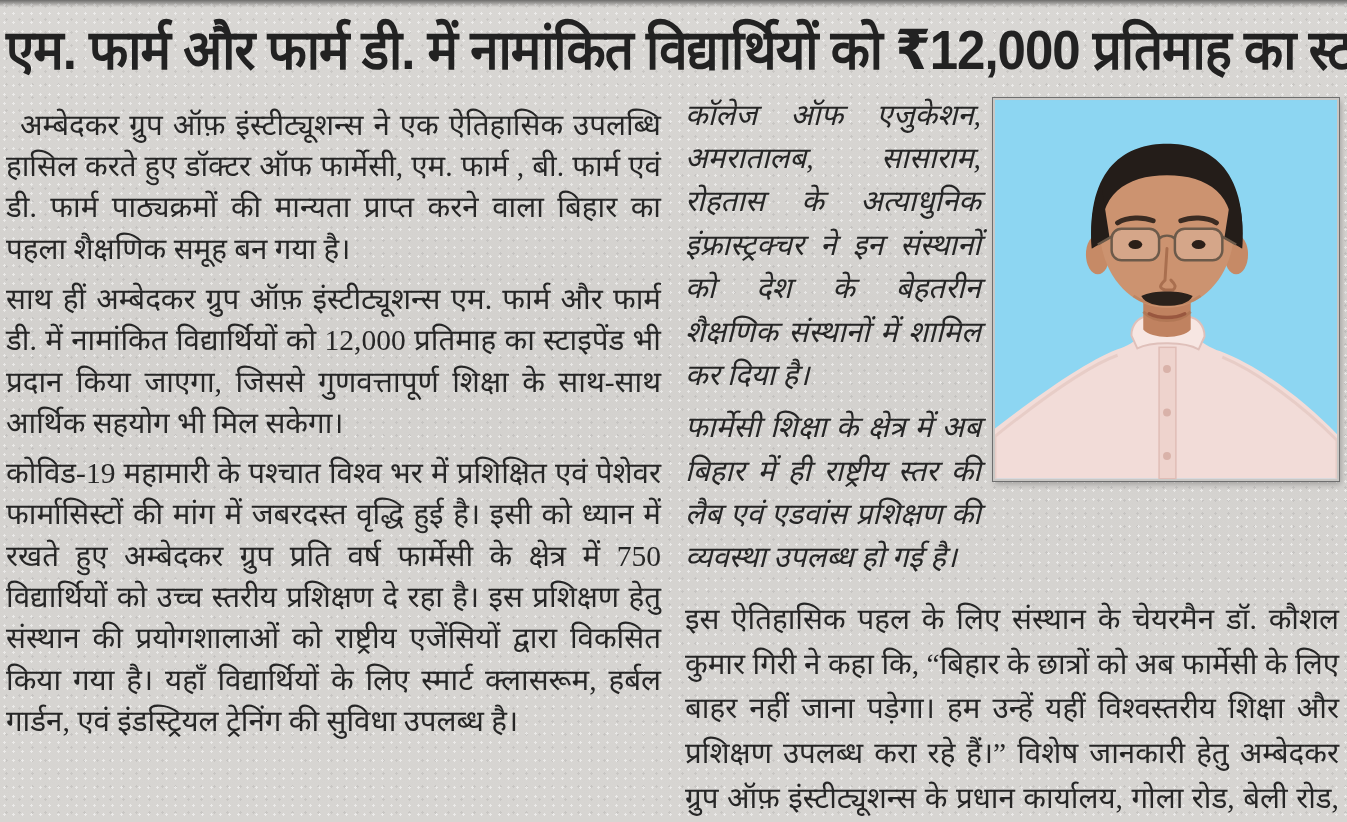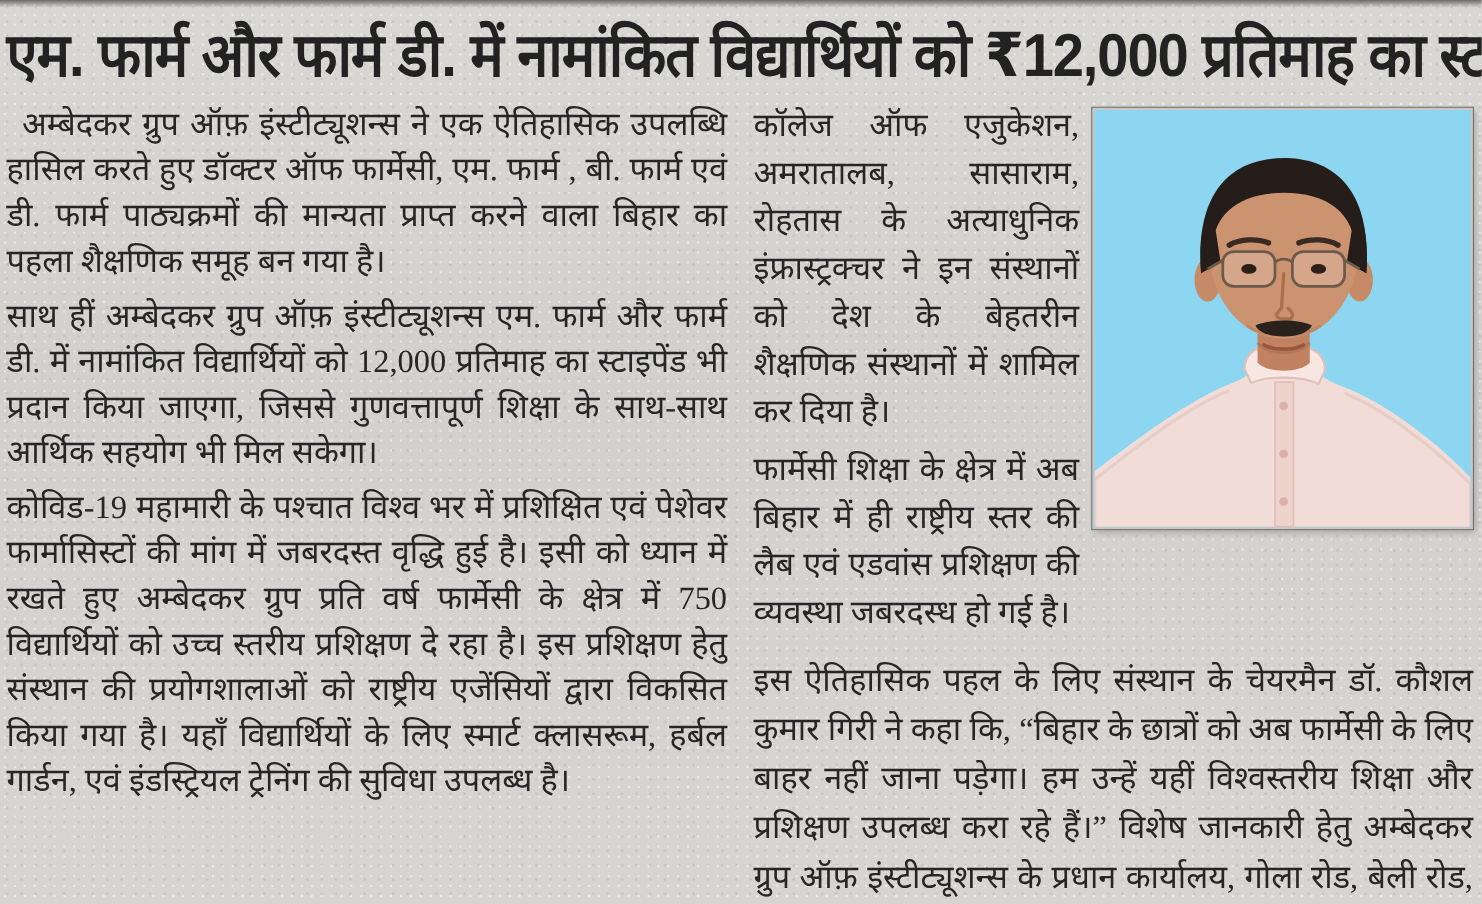--- a/index.html
+++ b/index.html
@@ -40,25 +40,25 @@
   .col-right { flex: 1 1 auto; min-width: 0; }
 
   .para {
     font-size: 29.5px;
     line-height: 1.40;
     text-align: justify;
     text-justify: inter-word;
     color: #262626;
     margin-bottom: 9px;
   }
-  .para.indent-first { text-indent: 14px; }
+  .para.indent-first { text-indent: 14px; margin-top: 11px; }
 
   .right-top { display: flex; align-items: flex-start; }
   .narrow-text { flex: 1 1 auto; min-width: 0; padding-right: 12px; }
-  .narrow-text .para { line-height: 1.47; }
+  .narrow-text .para { line-height: 1.47; font-style: italic; }
 
   .photo-frame {
     flex: 0 0 346px;
     width: 346px; height: 383px;
     background: #8dd6f2;
     border: 2px solid #c9c7c4;
     outline: 1px solid #6f6f6f;
     box-shadow: 0 0 0 1px #e6e4e1, 2px 3px 6px rgba(0,0,0,0.25);
     margin-top: 4px;
     overflow: hidden;
@@ -83,21 +83,21 @@
       <div class="para indent-first">अम्बेदकर ग्रुप ऑफ़ इंस्टीट्यूशन्स ने एक ऐतिहासिक उपलब्धि हासिल करते हुए डॉक्टर ऑफ फार्मेसी, एम. फार्म , बी. फार्म एवं डी. फार्म  पाठ्यक्रमों की मान्यता प्राप्त करने वाला बिहार का पहला शैक्षणिक समूह बन गया है।</div>
       <div class="para">साथ हीं अम्बेदकर ग्रुप ऑफ़ इंस्टीट्यूशन्स एम. फार्म और फार्म डी. में नामांकित विद्यार्थियों को 12,000 प्रतिमाह का स्टाइपेंड भी प्रदान किया जाएगा, जिससे गुणवत्तापूर्ण शिक्षा के साथ-साथ आर्थिक सहयोग भी मिल सकेगा।</div>
       <div class="para">कोविड-19 महामारी के पश्चात विश्व भर में प्रशिक्षित एवं पेशेवर फार्मासिस्टों की मांग में जबरदस्त वृद्धि हुई है। इसी को ध्यान में रखते हुए अम्बेदकर ग्रुप प्रति वर्ष फार्मेसी के क्षेत्र में 750 विद्यार्थियों को उच्च स्तरीय प्रशिक्षण दे रहा है। इस प्रशिक्षण हेतु संस्थान की प्रयोगशालाओं को राष्ट्रीय एजेंसियों द्वारा विकसित किया गया है। यहाँ विद्यार्थियों के लिए स्मार्ट क्लासरूम, हर्बल गार्डन, एवं इंडस्ट्रियल ट्रेनिंग की सुविधा उपलब्ध है।</div>
     </div>
 
     <div class="col-right">
 
       <div class="right-top">
         <div class="narrow-text">
           <div class="para">कॉलेज ऑफ एजुकेशन, अमरातालब, सासाराम, रोहतास के अत्याधुनिक इंफ्रास्ट्रक्चर ने इन संस्थानों को देश के बेहतरीन शैक्षणिक संस्थानों में शामिल कर दिया है।</div>
-          <div class="para">फार्मेसी शिक्षा के क्षेत्र में अब बिहार में ही राष्ट्रीय स्तर की लैब एवं एडवांस प्रशिक्षण की व्यवस्था जबरदस्ध हो गई है।</div>
+          <div class="para">फार्मेसी शिक्षा के क्षेत्र में अब बिहार में ही राष्ट्रीय स्तर की लैब एवं एडवांस प्रशिक्षण की व्यवस्था उपलब्ध हो गई है।</div>
         </div>
 
         <div class="photo-frame">
 
           <svg viewBox="0 0 346 383" xmlns="http://www.w3.org/2000/svg">
             <rect x="0" y="0" width="346" height="383" fill="#8dd6f2"></rect>
 
             <path d="M0,383 L0,332 C42,300 92,264 124,252 C146,244 150,236 152,222 L196,222 C198,236 206,246 228,254 C266,268 314,304 346,338 L346,383 Z" fill="#f2dcd8"></path>
             <path d="M0,383 L0,340 C40,308 90,270 124,258" fill="none" stroke="#e3c6c1" stroke-width="3" opacity="0.7"></path>
             <path d="M346,383 L346,344 C312,310 268,276 230,260" fill="none" stroke="#e3c6c1" stroke-width="3" opacity="0.7"></path>

